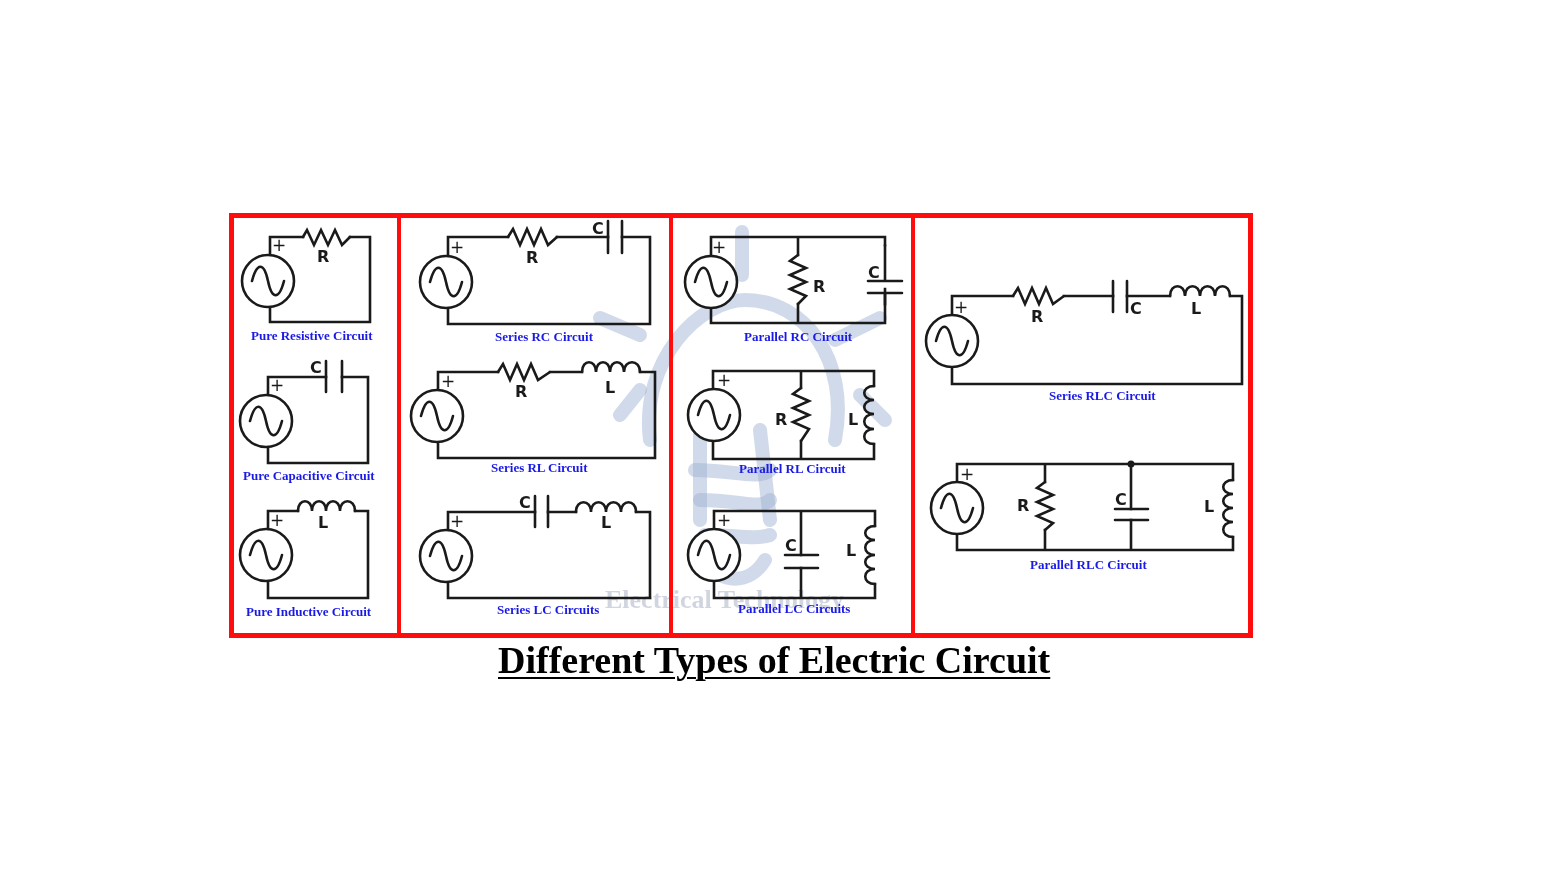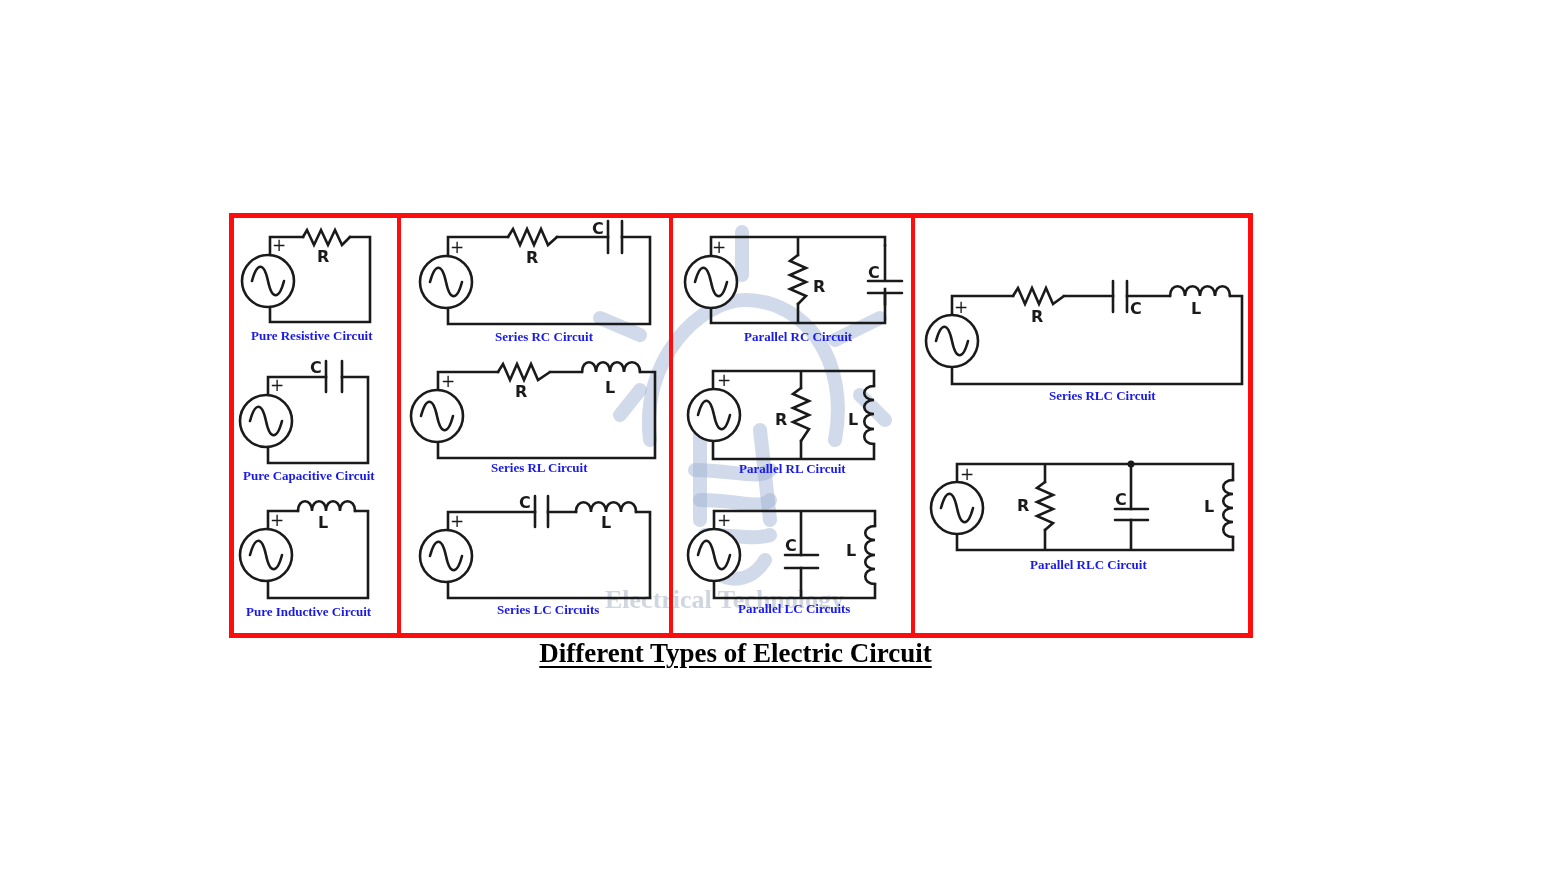--- a/index.html
+++ b/index.html
@@ -9,21 +9,21 @@
   .comp { fill:none; stroke:#1a1a1a; stroke-width:2.6; stroke-linejoin:miter; stroke-linecap:round; }
   .src { fill:#ffffff; stroke:#1a1a1a; stroke-width:2.6; }
   .sym { font-family:"DejaVu Sans", sans-serif; font-weight:bold; font-size:16px; fill:#1a1a1a; }
   .plus { font-family:"DejaVu Sans", sans-serif; font-size:17px; fill:#1a1a1a; }
   .cap { font-family:"Liberation Serif", serif; font-weight:bold; font-size:13px; fill:#1a1ae6; }
   .frame { fill:none; stroke:#ff0d0d; }
   .wm { fill:none; stroke:#9aaed0; stroke-width:14; stroke-linecap:round; opacity:0.45; }
   .wmtext { font-family:"Liberation Serif", serif; font-weight:bold; font-size:26px; fill:#aab4c8; opacity:0.55; }
   #page-title {
     position:absolute; left:498px; top:638px; width:475px; text-align:center;
-    font-family:"Liberation Serif", serif; font-weight:bold; font-size:27px; color:#000;
+    font-family:"Liberation Serif", serif; font-weight:bold; font-size:38px; color:#000;
     text-decoration:underline; text-decoration-thickness:2px; text-underline-offset:4px; white-space:nowrap;
   }
 </style>
 </head>
 <body>
 
 <svg id="diagram" width="1553" height="895" viewBox="0 0 1553 895" xmlns="http://www.w3.org/2000/svg">
 
   <g>
     <path class="wm" d="M742 232 L742 275"></path>

